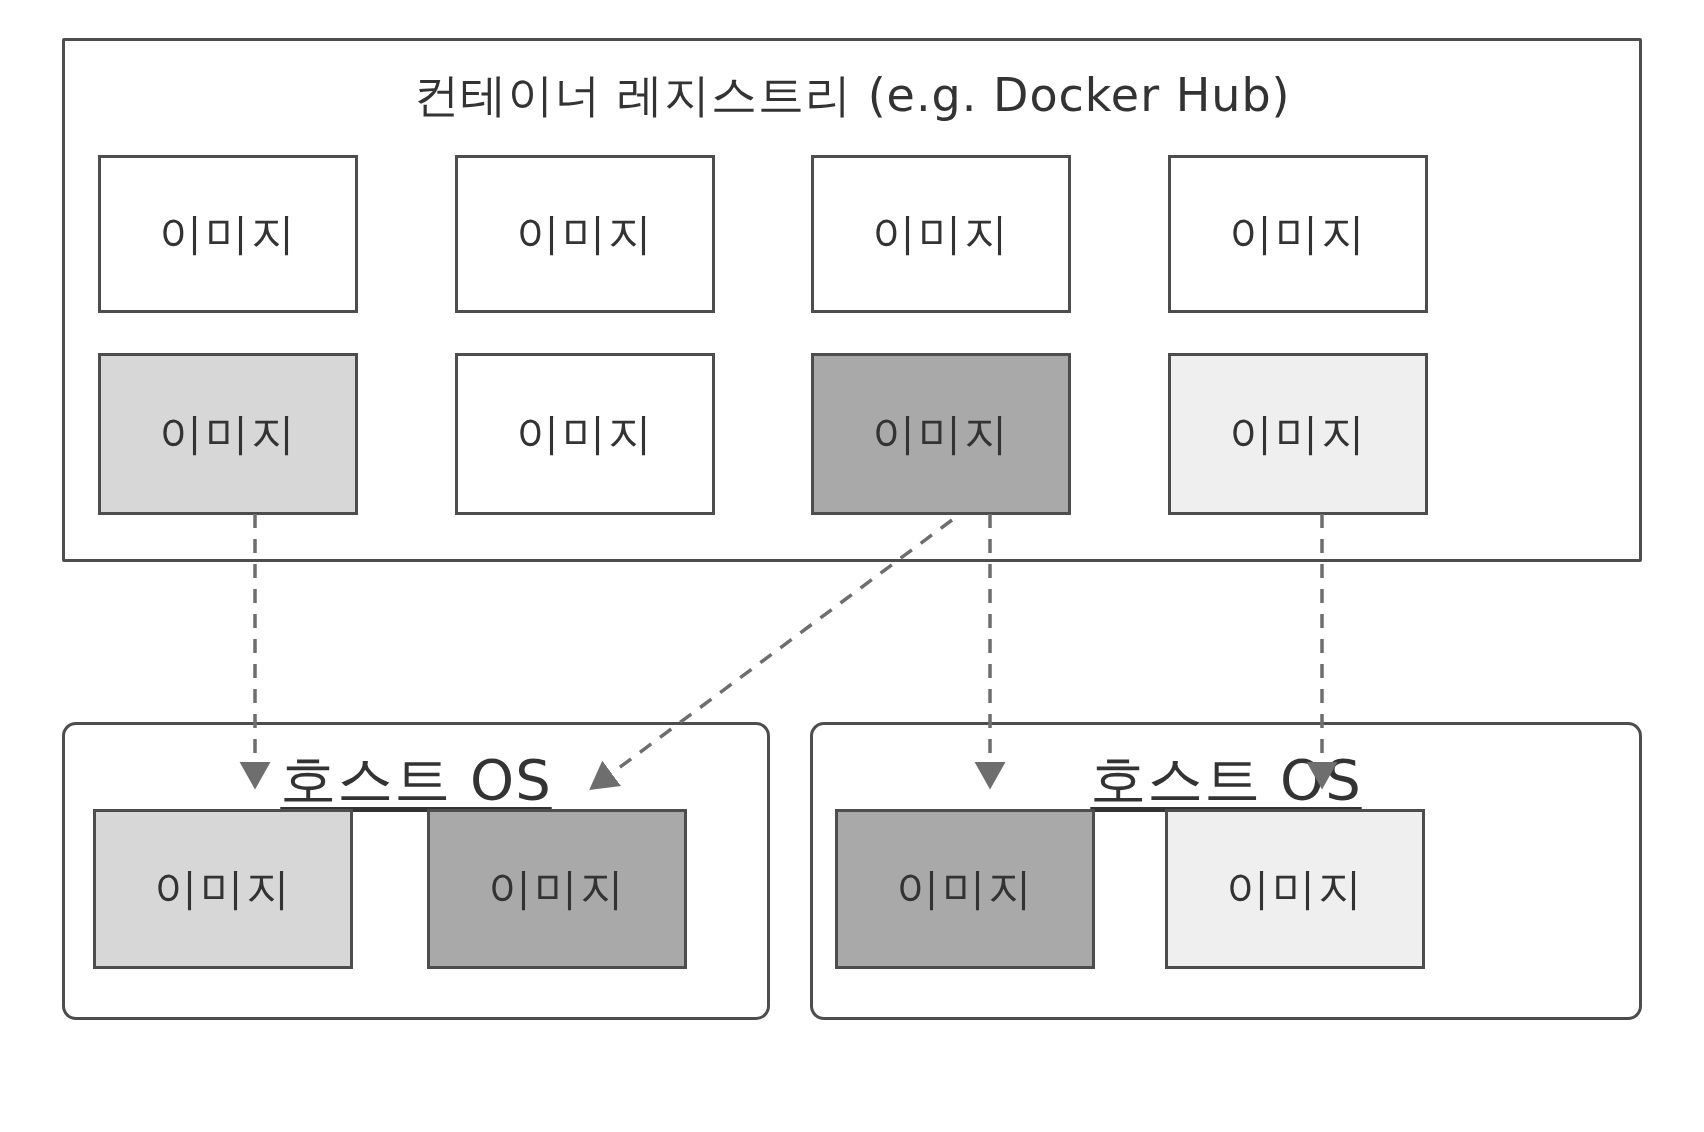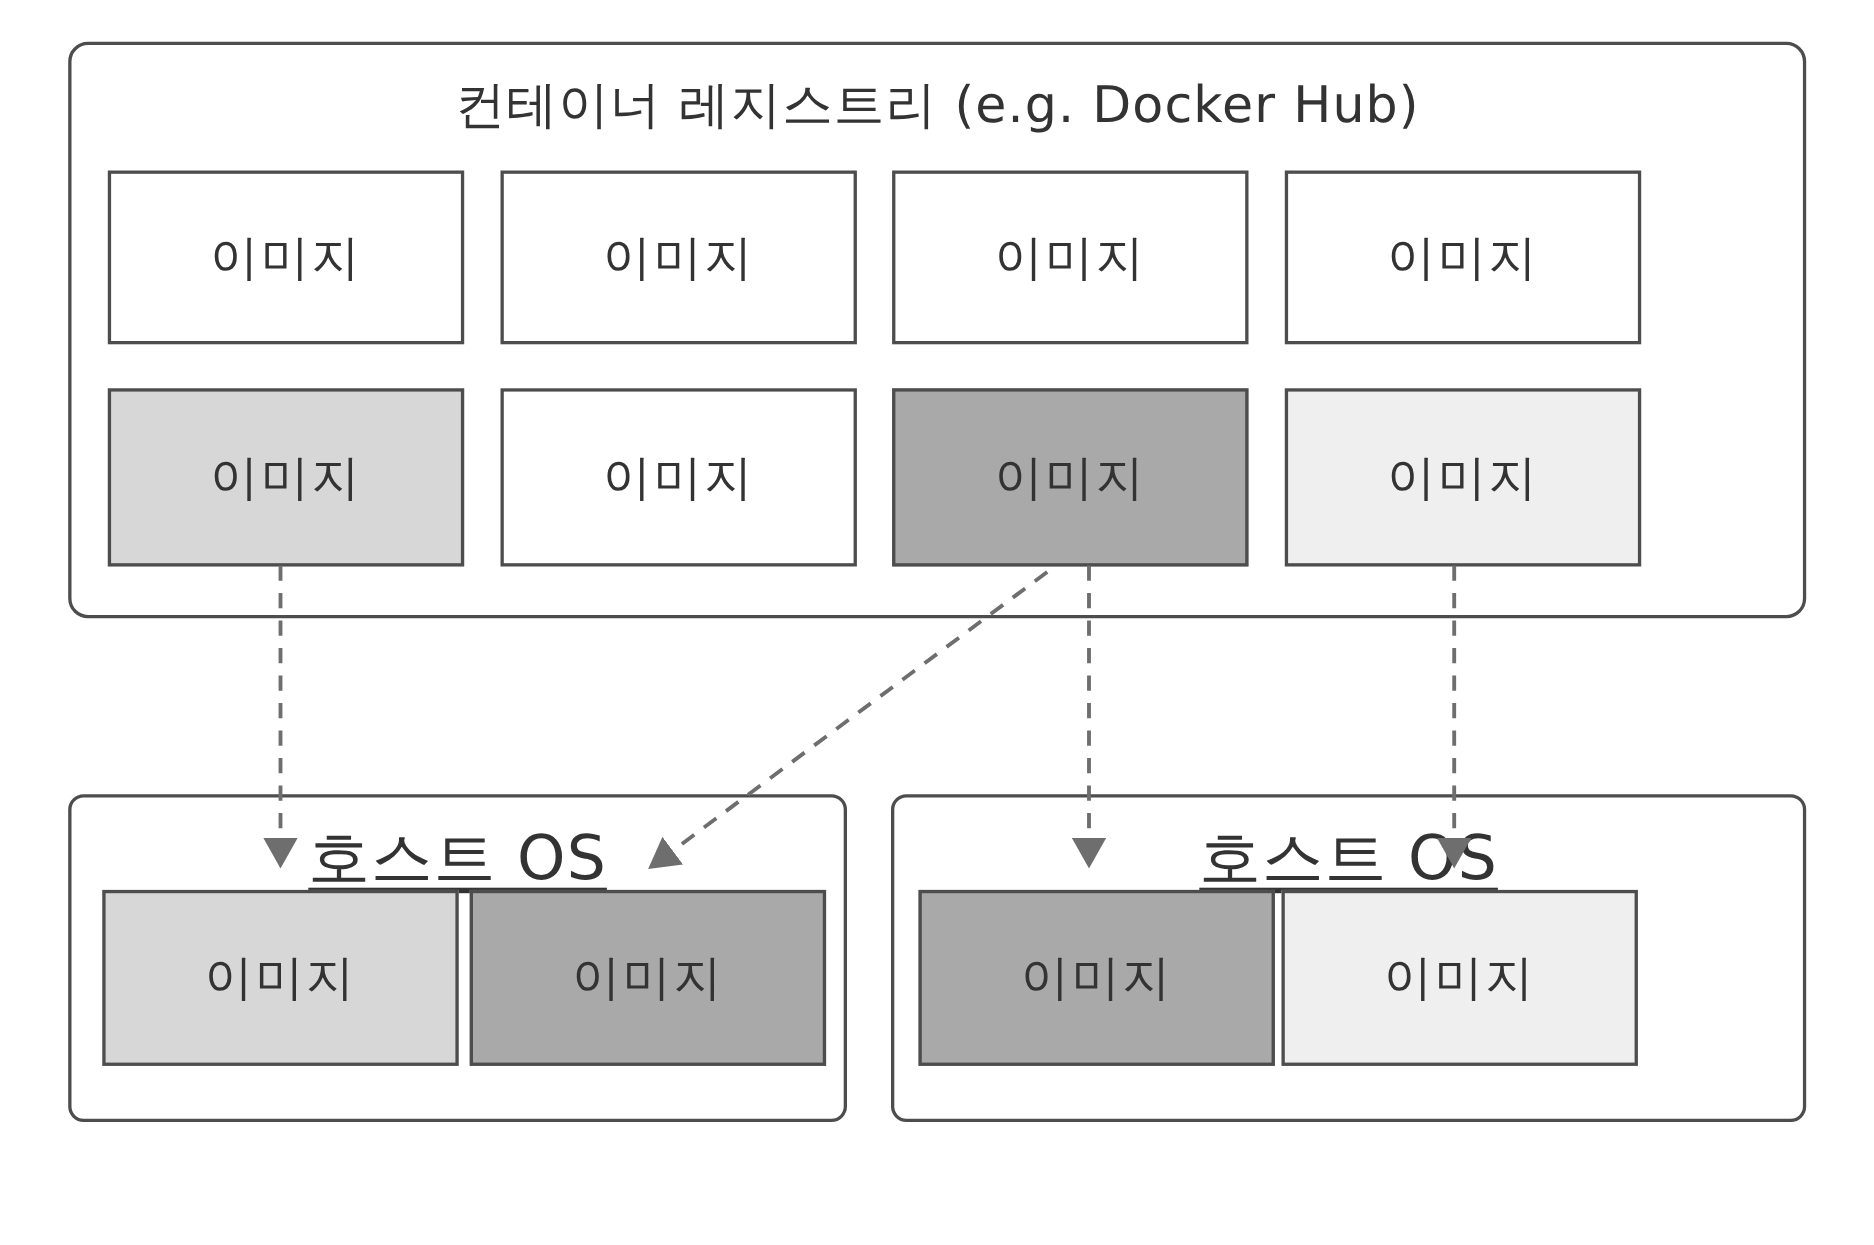--- a/index.html
+++ b/index.html
@@ -11,38 +11,38 @@
   .canvas {
     position: relative;
     width: 1704px;
     height: 1132px;
     background: #ffffff;
     overflow: hidden;
   }
   .frame {
     position: absolute;
     border: 3px solid var(--line, #4d4d4d);
-    border-radius: 18px;
+    border-radius: 2px;
     background: #ffffff;
   }
   .frame-title {
     position: absolute;
     left: 0;
     width: 100%;
     text-align: center;
     font-size: 46px;
     color: #333333;
     letter-spacing: 1px;
   }
   .registry { left: 62px; top: 38px; width: 1580px; height: 524px; }
   .registry .frame-title { top: 24px; }
   .host-title { top: 18px; font-size: 56px; text-decoration: underline; text-underline-offset: 8px; }
   .img-box {
     position: absolute;
-    width: 324px;
+    width: 260px;
     height: 160px;
     border: 3px solid var(--line, #4d4d4d);
     display: flex;
     align-items: center;
     justify-content: center;
     font-size: 44px;
     color: #333333;
     letter-spacing: 2px;
   }
   .v-white   { background: var(--box-white, #ffffff); }

